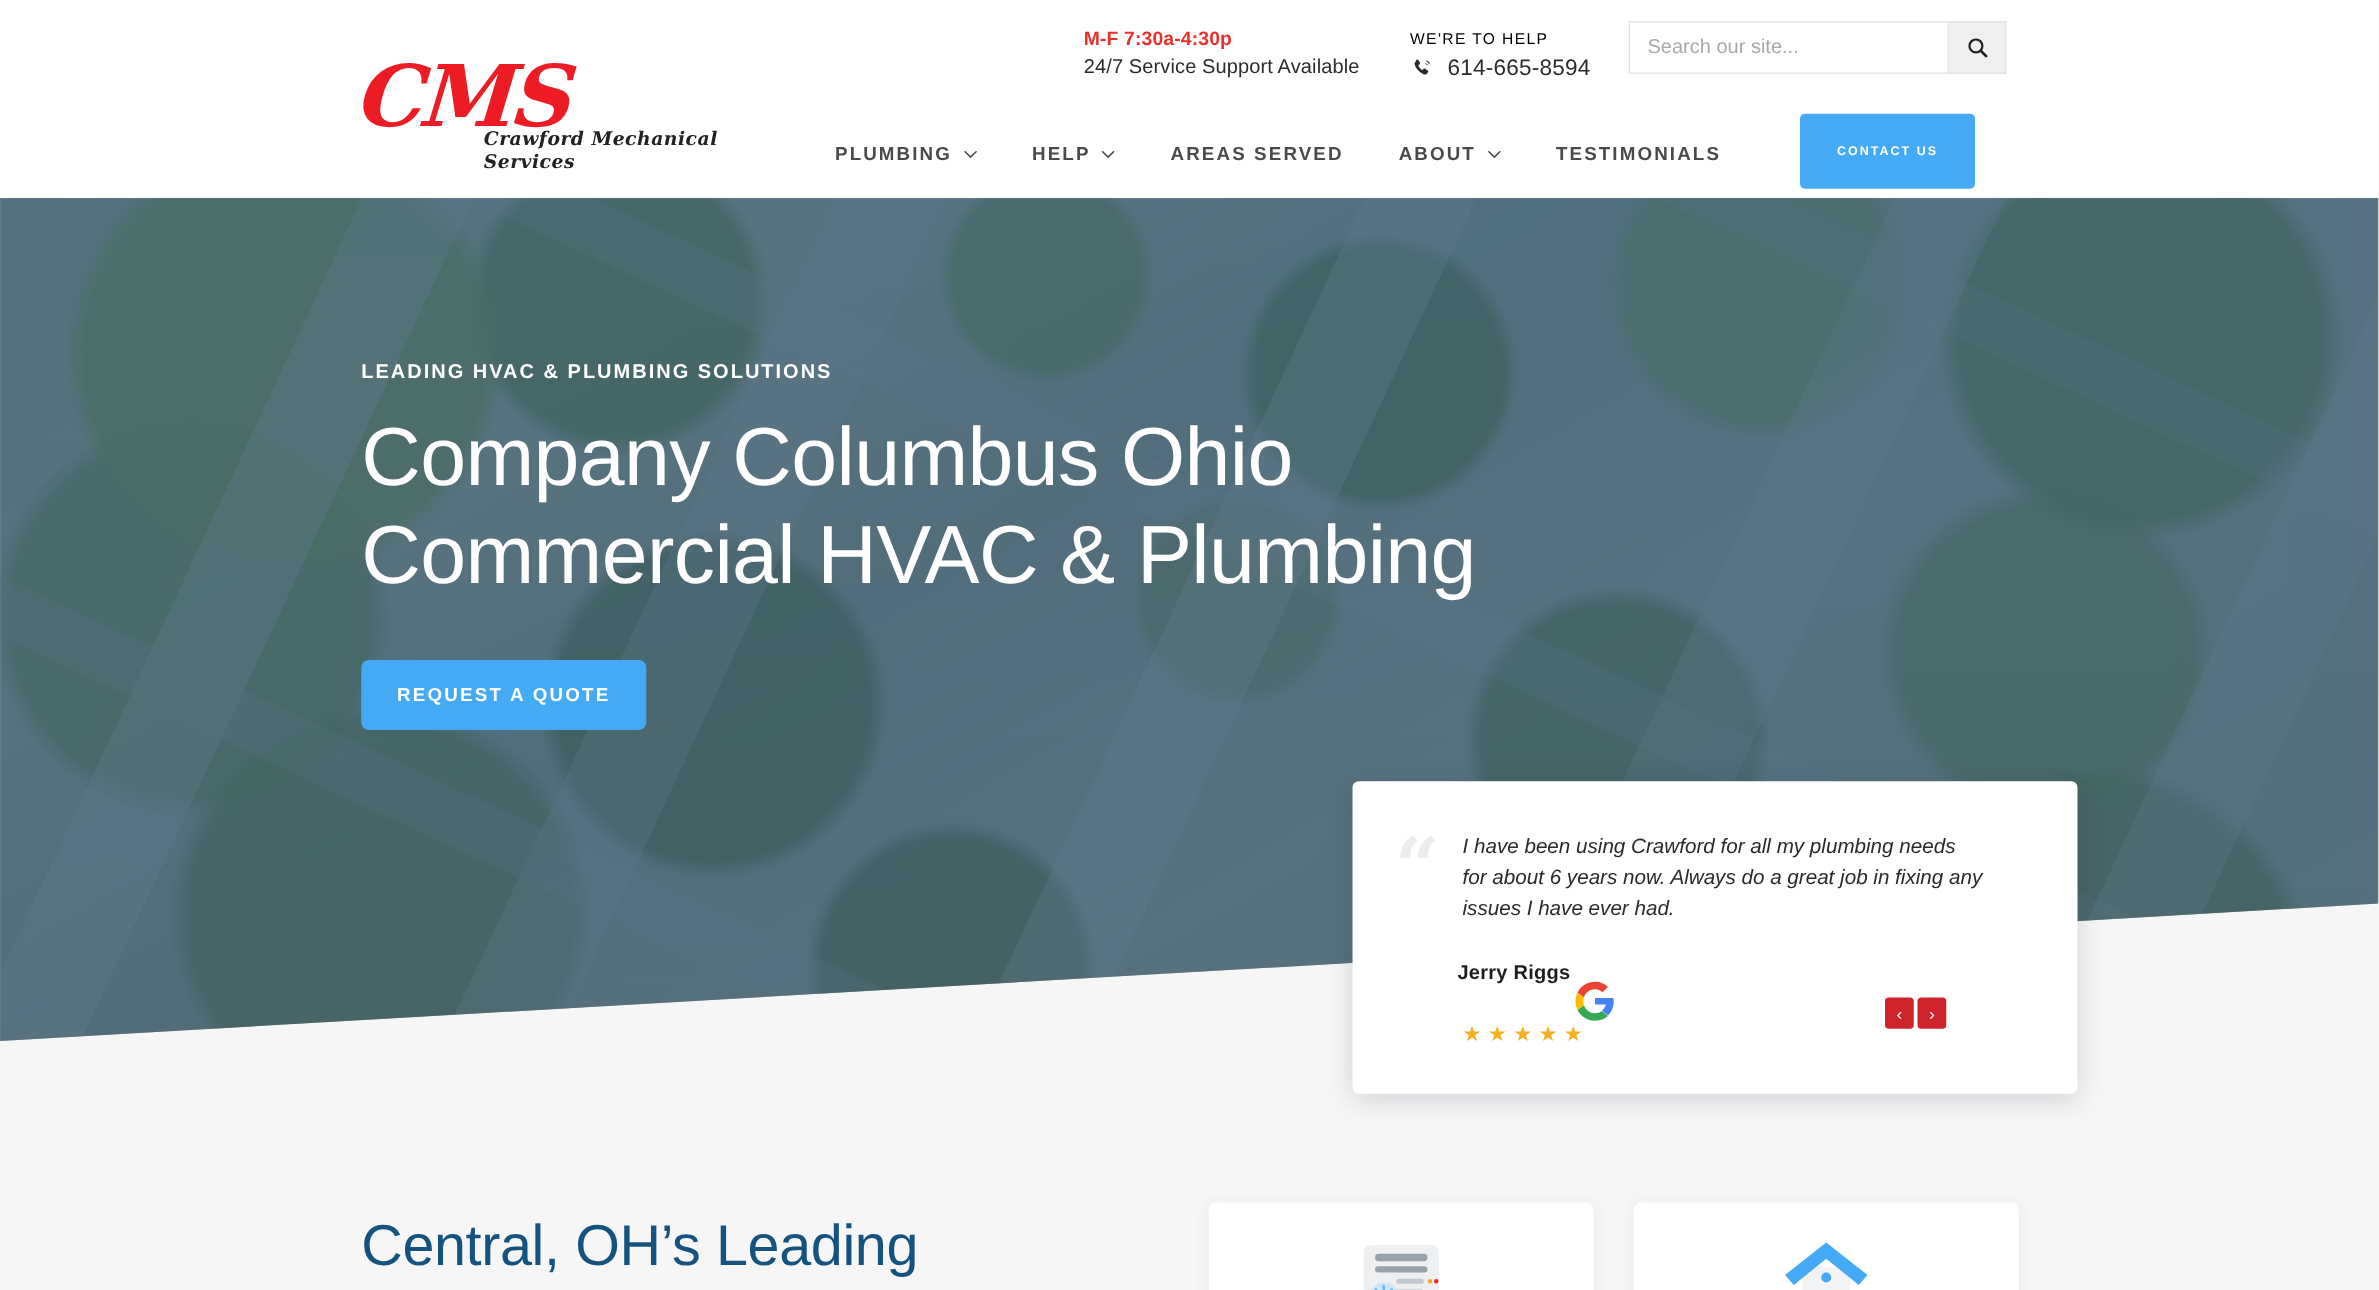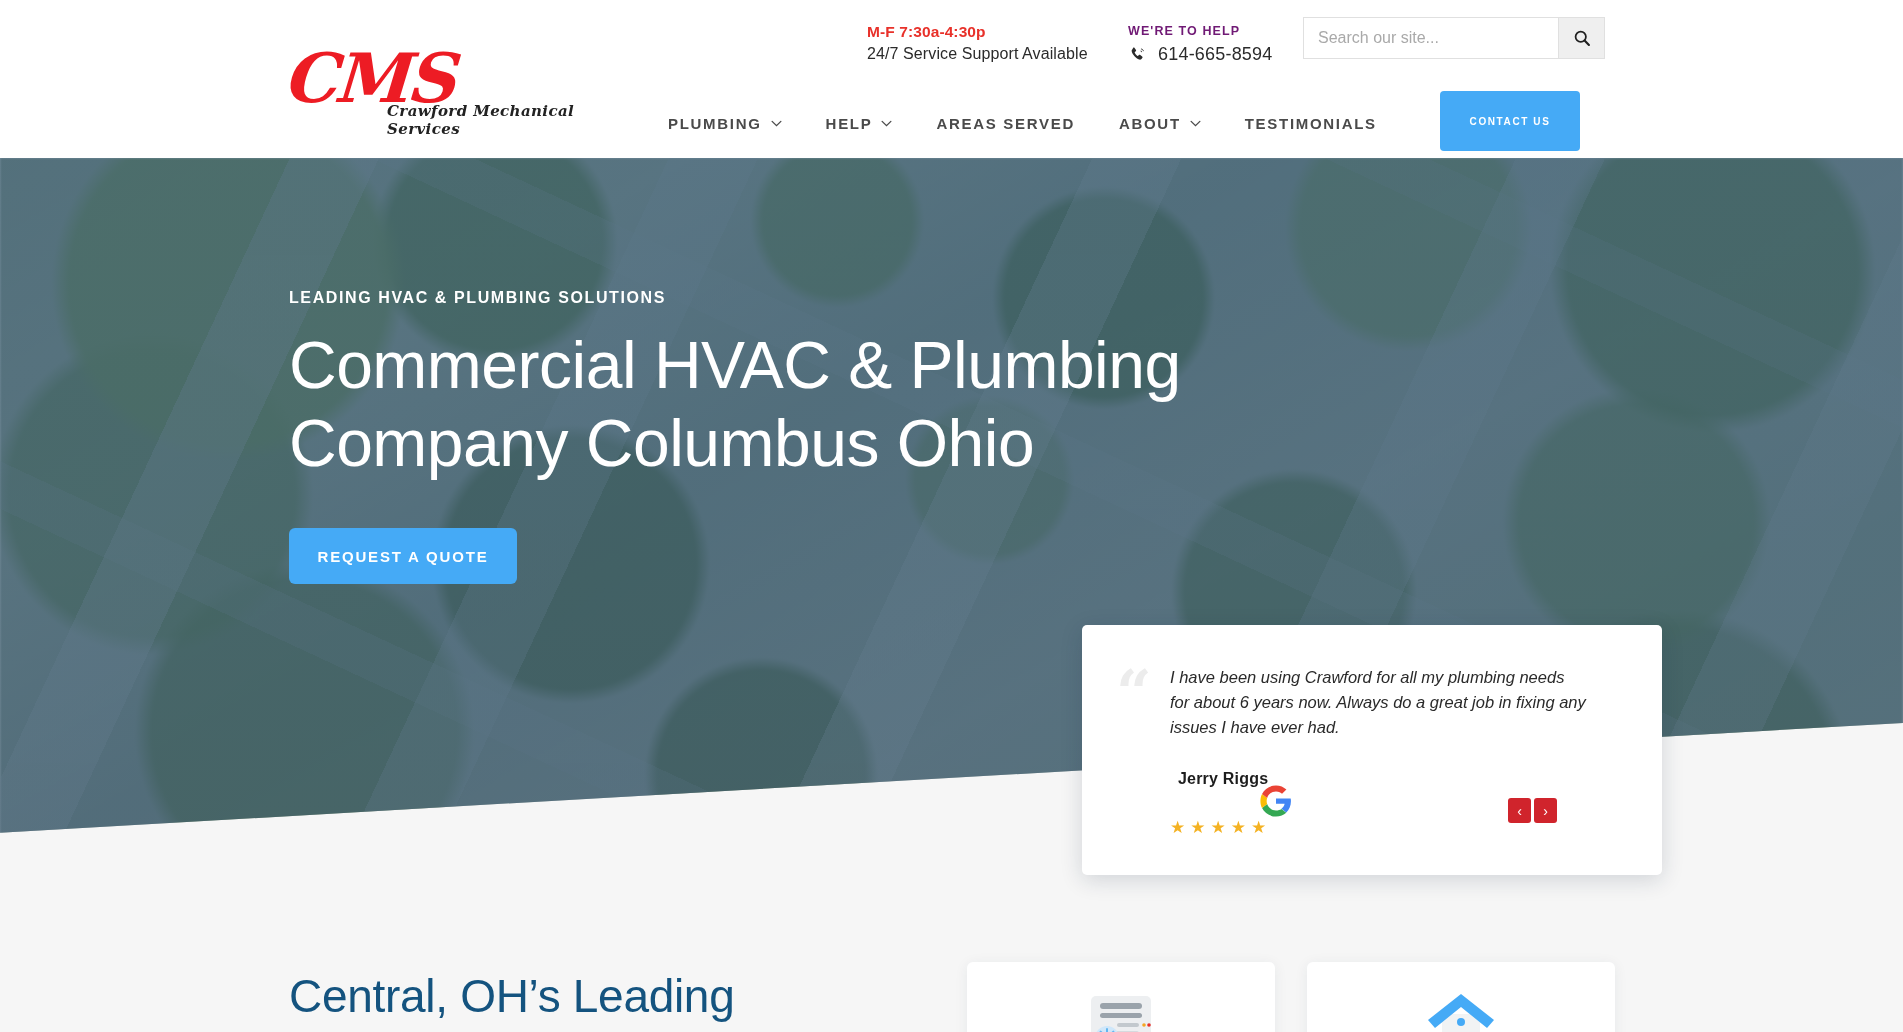--- a/index.html
+++ b/index.html
@@ -42,21 +42,21 @@
   .top-hours { position: absolute; left: 867px; top: 22px; width: 230px; text-align: left; }
   .top-hours .red {
     color: #E8312A; font-weight: 700; font-size: 15.5px; letter-spacing: .1px;
     line-height: 20px;
   }
   .top-hours .sub {
     color: #2b2b2b; font-size: 16px; line-height: 23px; letter-spacing: .1px;
   }
   .top-help { position: absolute; left: 1128px; top: 22px; width: 210px; }
   .top-help .red {
-    color: #701a75; font-weight: 700; font-size: 12.5px; letter-spacing: 1.1px;
+    color: #000000; font-weight: 400; font-size: 12.5px; letter-spacing: 1.1px;
     line-height: 18px;
   }
   .top-help .phone-row { display: flex; align-items: center; gap: 10px; margin-top: 4px; }
   .top-help .phone-num { color: #2b2b2b; font-size: 18px; letter-spacing: .2px; }
   .phone-ico { width: 20px; height: 20px; display: block; }
 
   
   .search-box {
     position: absolute; left: 1303px; top: 17px;
     width: 256px; height: 42px;
@@ -176,21 +176,21 @@
     position: absolute; left: 34px; top: 48px;
     font-family: "DejaVu Serif", serif;
     font-size: 62px; font-weight: 700; color: #ececec;
     line-height: 40px; letter-spacing: -3px;
   }
   .tq-text {
     position: absolute; left: 88px; top: 40px; width: 418px;
     font-style: italic; font-size: 16.5px; line-height: 25px; color: #2a2a2a;
   }
   .tq-name {
-    position: absolute; left: 96px; top: 145px;
+    position: absolute; left: 84px; top: 145px;
     font-size: 16px; font-weight: 700; color: #1d1d1d; letter-spacing: .2px;
   }
   .tq-google { position: absolute; left: 177px; top: 159px; width: 34px; height: 34px; }
   .tq-stars {
     position: absolute; left: 88px; top: 194px;
     display: flex; gap: 5px; font-size: 17px; color: #F4B223; line-height: 17px;
   }
   .tq-arrows { position: absolute; left: 426px; top: 173px; display: flex; gap: 3px; }
   .arrow-btn {
     width: 23px; height: 25px; background: #D0242C; border-radius: 3px;
@@ -292,22 +292,22 @@
 
   <div class="hero">
     <div class="hero-photo"></div>
     <div class="hero-roofs"></div>
     <div class="hero-tint"></div>
   </div>
 
   <div class="hero-content" style="position:absolute; left:289px; top:288px; width:1060px; z-index:20;">
     <div class="eyebrow">LEADING HVAC &amp; PLUMBING SOLUTIONS</div>
     <div class="hero-title">
+      <div>Company Columbus Ohio</div>
       <div>Commercial HVAC &amp; Plumbing</div>
-      <div>Company Columbus Ohio</div>
     </div>
     <div class="quote-btn">REQUEST A QUOTE</div>
   </div>
 
   <div class="testimonial">
     <div class="tq-mark">“</div>
     <div class="tq-text">I have been using Crawford for all my plumbing needs for about 6 years now. Always do a great job in fixing any issues I have ever had.</div>
     <div class="tq-name">Jerry Riggs</div>
 
     <svg class="tq-google" viewBox="0 0 48 48">

